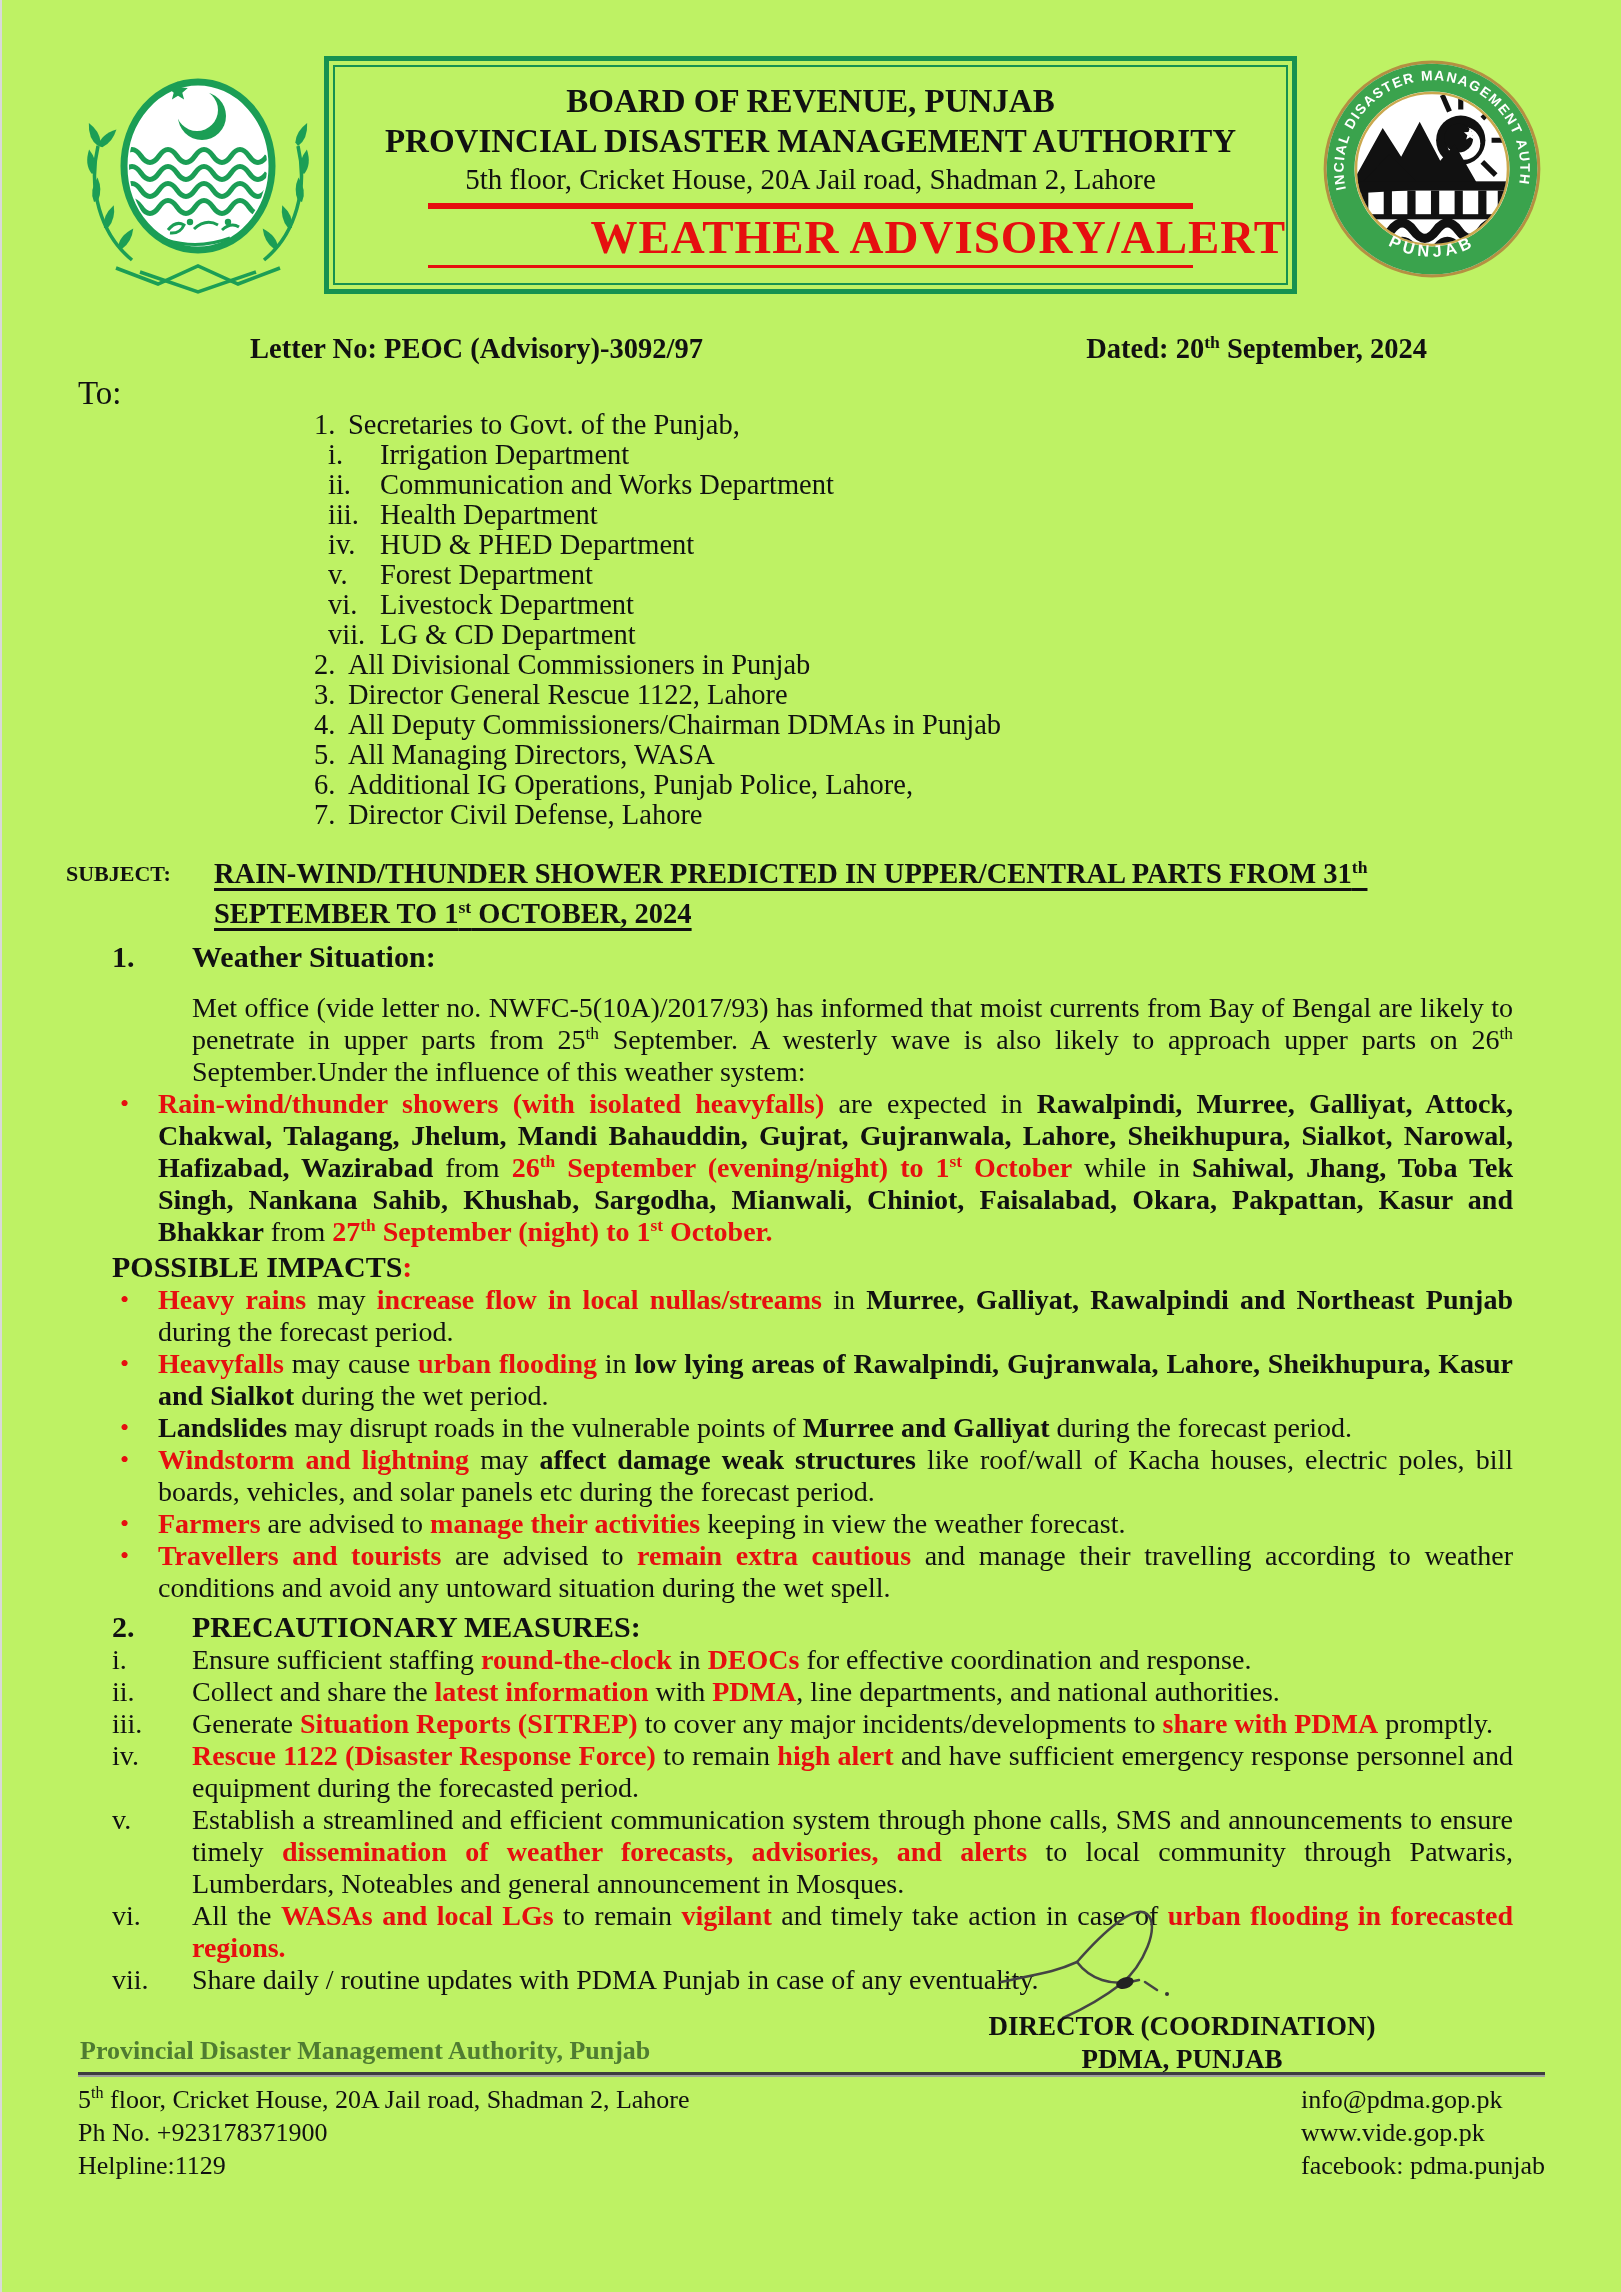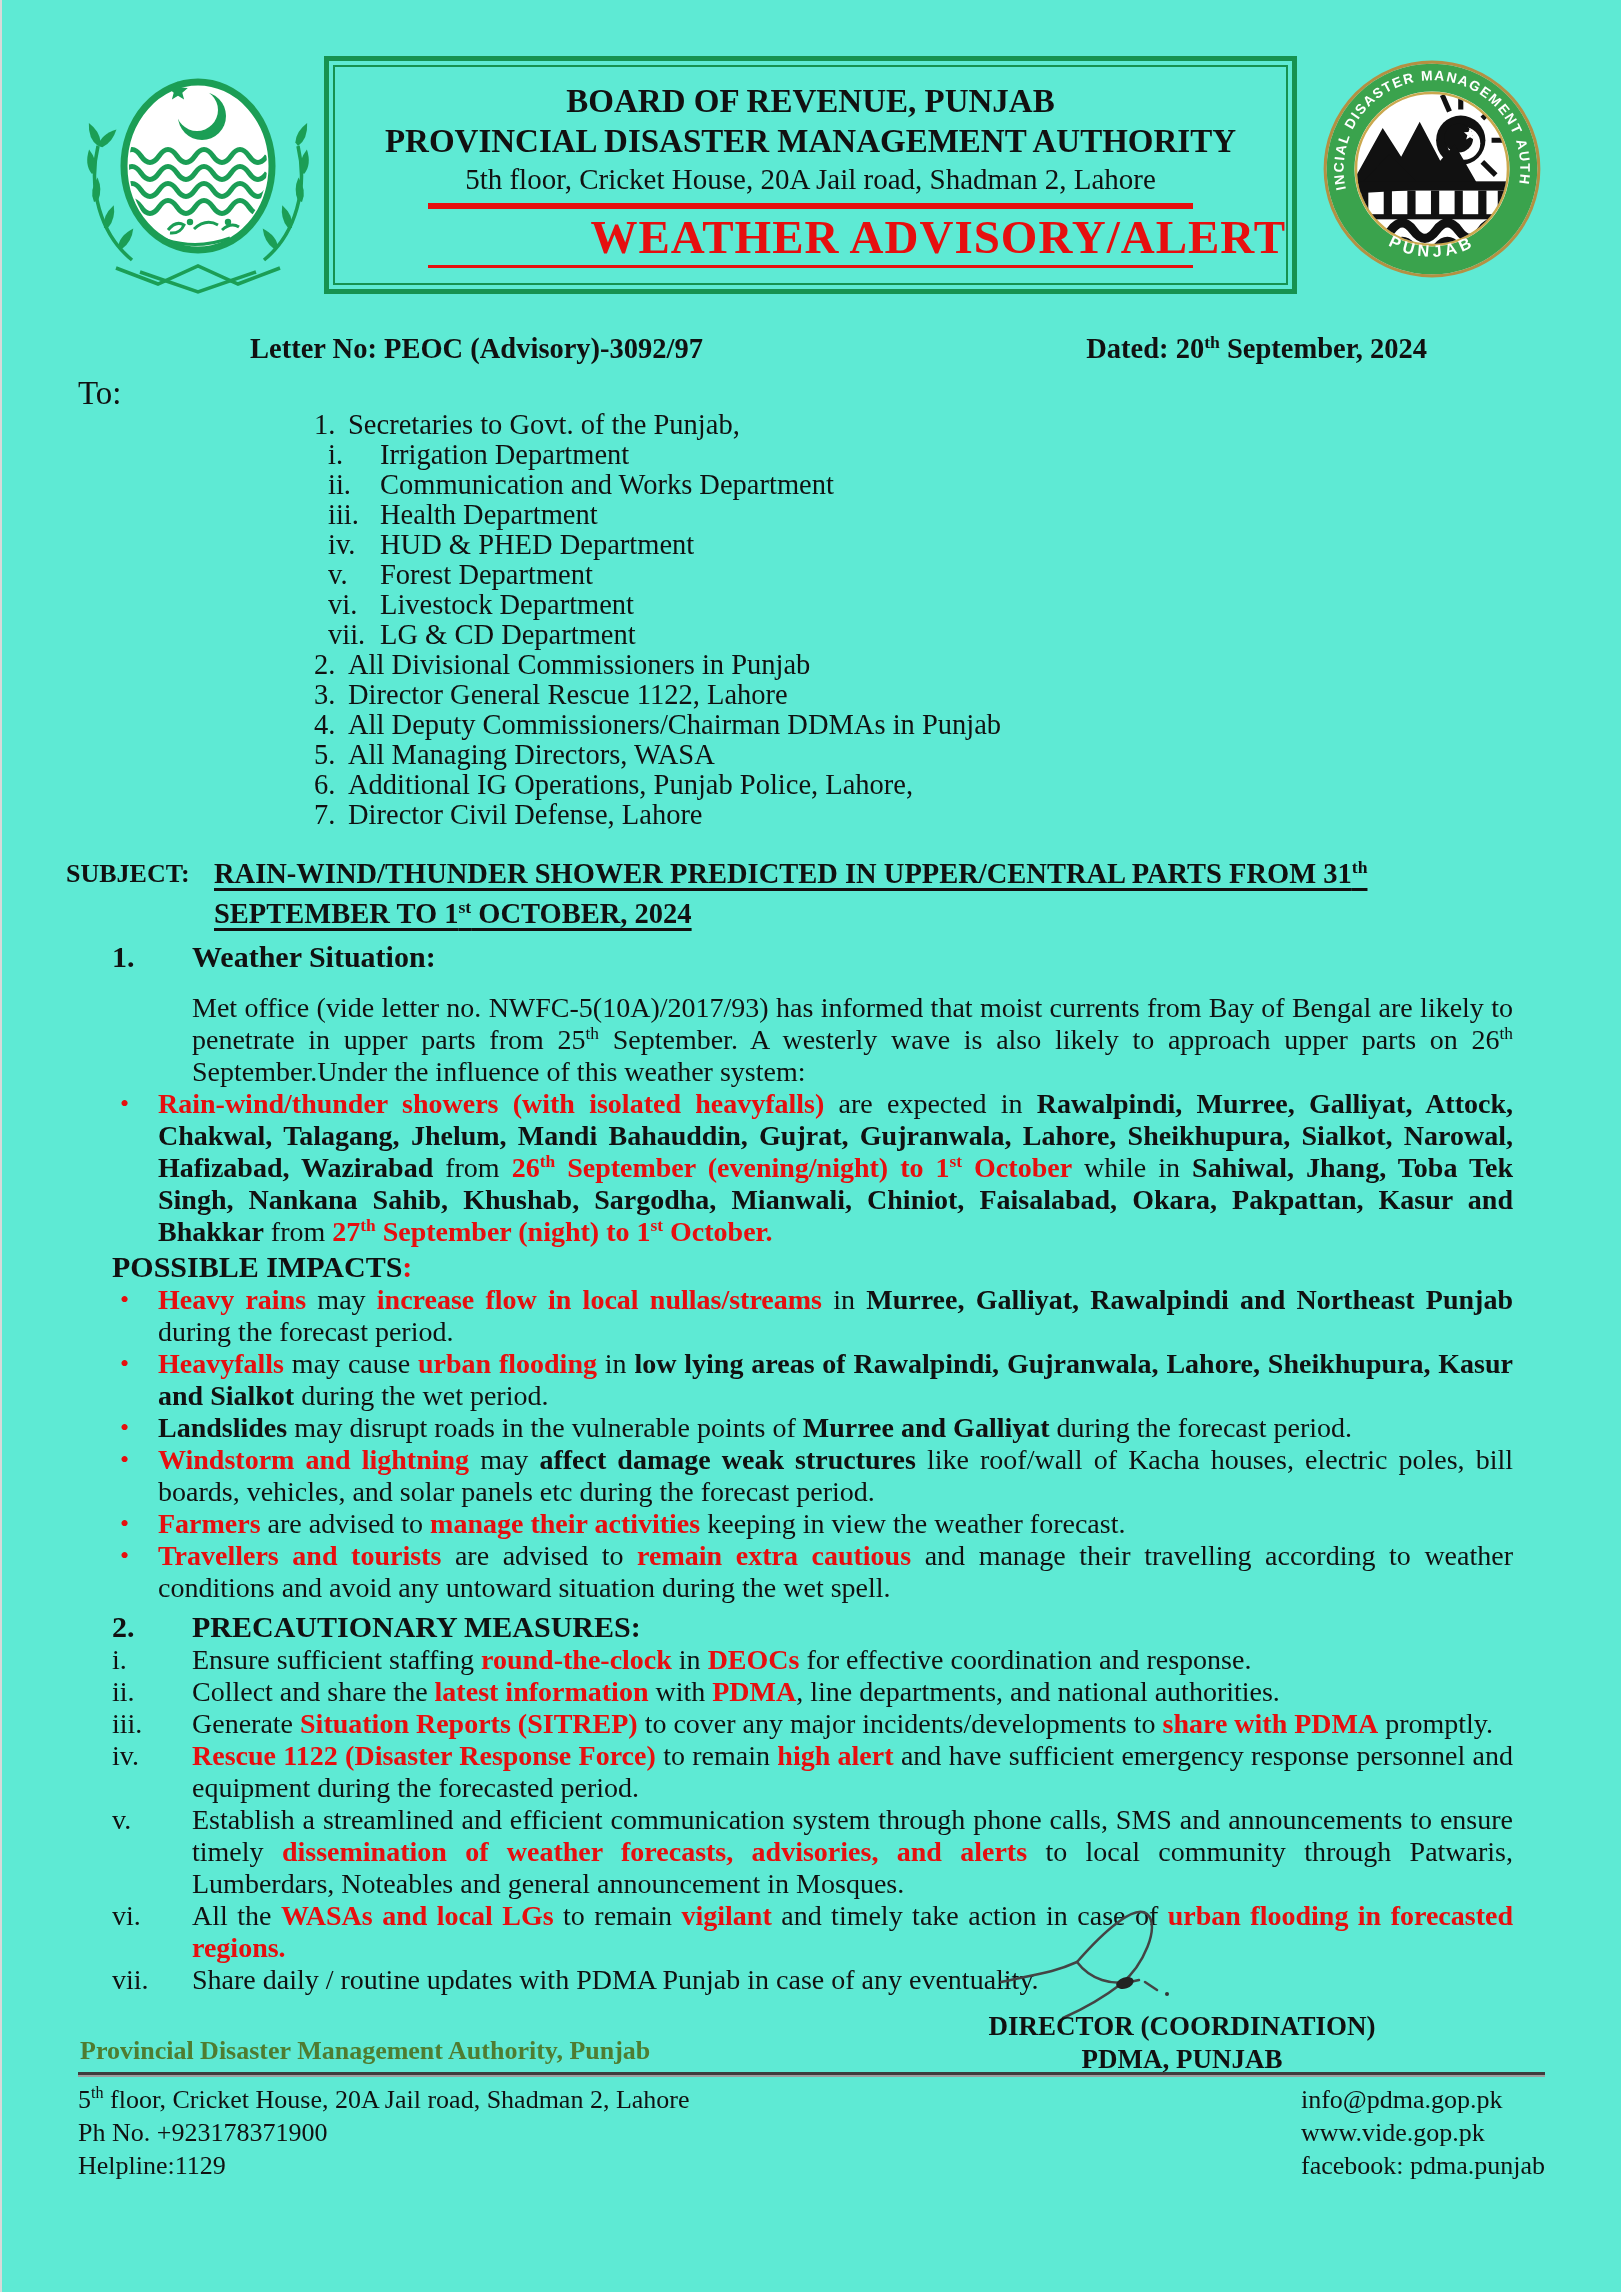--- a/index.html
+++ b/index.html
@@ -5,21 +5,21 @@
   :root{
     --green:#169250;
     --red:#e60f0f;
     --fgreen:#4f7c31;
     --ink:#111;
   }
   *{margin:0;padding:0;box-sizing:border-box;}
   html,body{background:#fff;}
   body{font-family:"Liberation Serif", serif;color:var(--ink);}
   .page{
-    width:1621px;height:2292px;overflow:hidden;background:#5eead4;
+    width:1621px;height:2292px;overflow:hidden;background:#bef264;
     padding:52px 76px 110px 76px;
     display:flex;flex-direction:column;position:relative;
     border-left:2px solid #d9d9d9;
   }
   
   .header-row{display:flex;align-items:flex-start;}
   .gov-logo{width:240px;flex:0 0 240px;margin-top:6px;}
   .pdma-logo{width:226px;flex:0 0 226px;margin-top:4px;margin-left:12px;}
   .header-box{flex:1;border:5px solid var(--green);margin:4px 10px 0 6px;height:238px;}
   .header-box-inner{border:2px solid var(--green);margin:4px;height:220px;text-align:center;padding-top:14px;}
@@ -33,21 +33,21 @@
   .letter-row{display:flex;justify-content:space-between;font-weight:700;font-size:28.5px;margin:30px 118px 0 172px;line-height:34px;}
   .to-label{font-size:33px;margin-top:10px;line-height:34px;}
   
   .to-list{margin-left:236px;font-size:28.5px;}
   .to-row{display:flex;line-height:30px;}
   .to-row .n{flex:0 0 34px;}
   .to-row.lvl1{margin-left:14px;}
   .to-row.lvl1 .n{flex:0 0 52px;}
   
   .subject-row{display:flex;margin-top:24px;margin-left:-12px;}
-  .subject-label{font-weight:700;font-size:26px;flex:0 0 148px;line-height:40px;}
+  .subject-label{font-weight:700;font-size:22px;flex:0 0 148px;line-height:40px;}
   .subject-text{flex:1;font-weight:700;font-size:28.5px;line-height:40px;
     text-decoration:underline;text-decoration-thickness:2.5px;text-underline-offset:5px;
     padding-right:26px;}
   
   .sec-head{display:flex;margin-top:6px;font-size:30px;line-height:34px;}
   .sec-head .n{flex:0 0 80px;margin-left:34px;font-weight:700;}
   .sec-head .h{font-weight:700;}
   .body-par{margin-left:114px;margin-right:32px;text-align:justify;font-size:28px;line-height:32px;margin-top:18px;}
   .bullet{display:flex;}
   .bullet .dot{flex:0 0 80px;padding-left:42px;color:var(--red);font-size:26px;line-height:32px;}

